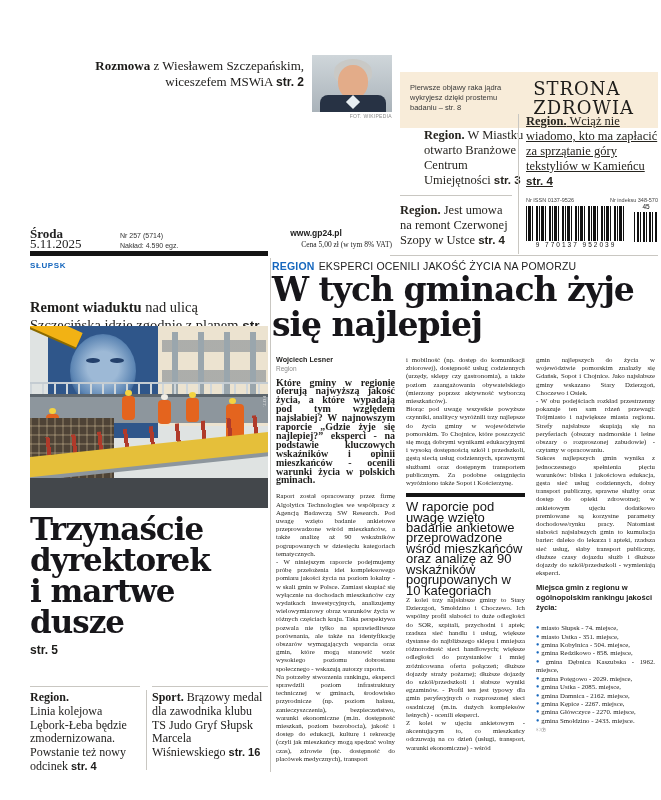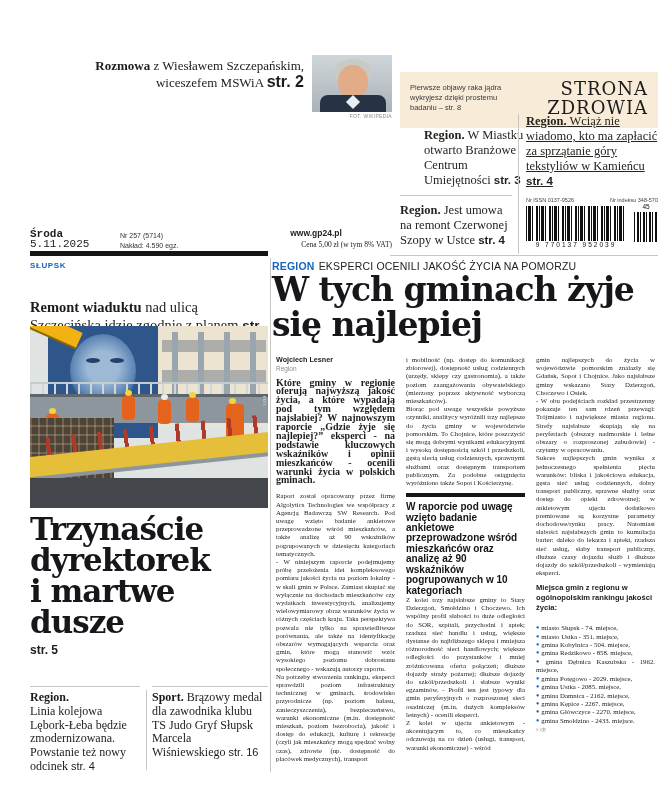--- a/index.html
+++ b/index.html
@@ -18,33 +18,33 @@
   .teaser-photo{left:312px;top:55px;width:80px;height:57px;background:linear-gradient(180deg,#cfd6da,#aab3ba);overflow:hidden;}
   .tp-hair{position:absolute;left:22px;top:4px;width:38px;height:26px;border-radius:50% 50% 40% 40%;background:#c9c9c6;}
   .tp-face{position:absolute;left:26px;top:10px;width:30px;height:34px;border-radius:48%;background:#e3ac89;}
   .tp-suit{position:absolute;left:8px;top:40px;width:66px;height:18px;border-radius:8px 8px 0 0;background:#273244;}
   .tp-shirt{position:absolute;left:36px;top:42px;width:10px;height:10px;background:#e8eef2;transform:rotate(45deg);}
   .tp-credit{left:312px;top:113px;width:80px;text-align:right;font-size:5px;color:#8a8a8a;letter-spacing:.3px;}
 
   
   .health{left:400px;top:72px;width:258px;height:56px;background:#f8ecd9;}
   .health-text{position:absolute;left:10px;top:11px;width:130px;font-size:7.5px;line-height:10px;color:#3a3a3a;font-family:"Liberation Sans",sans-serif;}
-  .health-brand{position:absolute;right:10px;top:7px;text-align:right;font-family:"DejaVu Serif",serif;
+  .health-brand{position:absolute;right:24px;top:7px;font-family:"DejaVu Serif",serif;
                 font-size:18px;line-height:19px;letter-spacing:1px;color:#1d1c1a;}
 
   
   .mast{left:30px;top:113px;width:272px;height:112px;background:#e3261b;text-align:center;overflow:hidden;}
   .mast .glos{position:absolute;left:0;right:0;top:-12px;font-family:"DejaVu Serif",serif;font-weight:bold;
               font-size:74px;letter-spacing:-3px;color:#fff;text-shadow:0 4px 7px rgba(90,0,0,.45);}
   .mast .band{position:absolute;left:50%;transform:translateX(-50%);top:62px;background:#131313;color:#fff;
               font-family:"Liberation Sans",sans-serif;font-weight:bold;font-size:9px;letter-spacing:3px;
               padding:2px 10px;white-space:nowrap;}
   .mast .pomorza{position:absolute;left:0;right:0;bottom:-2px;font-family:"DejaVu Serif",serif;font-weight:bold;
               font-size:42px;letter-spacing:-1px;color:#fff;text-shadow:0 3px 6px rgba(90,0,0,.4);}
-  .dateblk{left:30px;top:229px;font-family:Liberation Mono, monospace;font-size:11px;line-height:10px;color:#222;}
+  .dateblk{left:30px;top:229px;font-family:Liberation Serif, serif;font-size:13px;line-height:10px;color:#222;}
   .issueblk{left:120px;top:231px;font-family:"Liberation Sans",sans-serif;font-size:7px;line-height:9.5px;color:#333;}
   .priceblk{left:240px;top:228px;width:152px;text-align:right;font-size:7.5px;line-height:11px;color:#222;}
   .priceblk .site{font-family:"Liberation Sans",sans-serif;font-weight:bold;font-size:8.5px;text-align:center;}
 
   
   .brief{font-size:12.5px;line-height:15px;color:#26241f;}
   .brief .ref{font-family:"Liberation Sans",sans-serif;font-weight:bold;font-size:11.5px;}
   .b1{left:400px;top:128px;width:112px;margin-left:24px;}
   .b2{left:526px;top:114px;width:132px;text-decoration:underline;}
   .b3{left:400px;top:203px;width:112px;}
@@ -99,51 +99,51 @@
           font-size:31px;line-height:31px;letter-spacing:-1px;color:#17161a;}
   .dir-sub{left:30px;top:628px;width:238px;font-size:12.5px;line-height:15px;}
   .dir-sub .ref{font-family:"Liberation Sans",sans-serif;font-weight:bold;font-size:12px;display:block;margin-top:15px;}
 
   
   .hr-bl1{left:30px;top:686px;width:110px;height:1px;}
   .hr-bl2{left:152px;top:686px;width:116px;height:1px;}
   .vr-bl{left:146px;top:690px;width:1px;height:80px;}
   .blb{font-size:12px;line-height:13.8px;}
   .blb .lbl-block{display:block;}
-  .blb .ref{font-family:"Liberation Sans",sans-serif;font-weight:normal;font-size:11px;}
+  .blb .ref{font-family:"Liberation Sans",sans-serif;font-weight:bold;font-size:11px;}
   .blb1{left:30px;top:691px;width:110px;}
   .blb2{left:152px;top:691px;width:114px;}
 
   
   .vr-main{left:270px;top:258px;width:1px;height:514px;}
   .kicker{left:272px;top:260px;width:386px;font-family:"Liberation Sans",sans-serif;font-size:10.5px;letter-spacing:.2px;color:#222;}
   .kicker .klabel{font-weight:bold;color:#1566bd;margin-right:4px;}
   .headline{left:272px;top:272px;width:388px;font-family:"DejaVu Serif",serif;font-weight:bold;
             font-size:33px;line-height:35px;letter-spacing:-1px;color:#17161a;}
   .cols{left:276px;top:356px;width:380px;height:416px;display:flex;gap:11px;}
   .col{width:119px;height:416px;overflow:hidden;}
   .byline{font-family:"Liberation Sans",sans-serif;font-weight:bold;font-size:7.2px;line-height:8.5px;}
   .byline-sub{font-family:"Liberation Sans",sans-serif;font-size:6.5px;color:#8a8a8a;margin-bottom:7px;}
   .lead{font-weight:bold;font-size:10px;line-height:8.9px;text-align:justify;margin-bottom:7px;}
   .bodytxt{font-size:6.8px;line-height:8.2px;text-align:justify;color:#26241f;}
   .co-bar{width:100%;height:4px;background:#141414;margin:6px 0 5px 0;}
-  .callout{font-family:"Liberation Sans",sans-serif;font-weight:bold;font-size:10px;line-height:10.4px;color:#141414;margin-bottom:0;}
+  .callout{font-family:"Liberation Sans",sans-serif;font-weight:normal;font-size:13px;line-height:10.4px;color:#141414;margin-bottom:0;}
   .rk-title{font-family:"Liberation Sans",sans-serif;font-weight:bold;font-size:7.6px;line-height:9.6px;margin:6px 0 12px 0;}
   .rk-item{font-size:6.8px;line-height:8.4px;text-align:justify;}
   .rk-item::before{content:"\25CF";color:#1566bd;font-size:5.5px;margin-right:2px;position:relative;top:-1px;}
   .rk-end{font-size:6.5px;color:#777;margin-top:1px;}
 </style>
 </head>
 <body>
 
 <div class="page">
 
   <div class="abs teaser-top">
     <span class="b">Rozmowa</span><span class="pre"> z Wiesławem Szczepańskim,
-wiceszefem MSWiA </span><span class="b sans" style="font-size:16px">str. 2</span>
+wiceszefem MSWiA </span><span class="b sans" style="font-size:12px">str. 2</span>
   </div>
   <div class="abs teaser-photo">
     <div class="tp-hair"></div>
     <div class="tp-face"></div>
     <div class="tp-suit"></div>
     <div class="tp-shirt"></div>
   </div>
   <div class="abs tp-credit sans">FOT. WIKIPEDIA</div>
 
   <div class="abs health">

